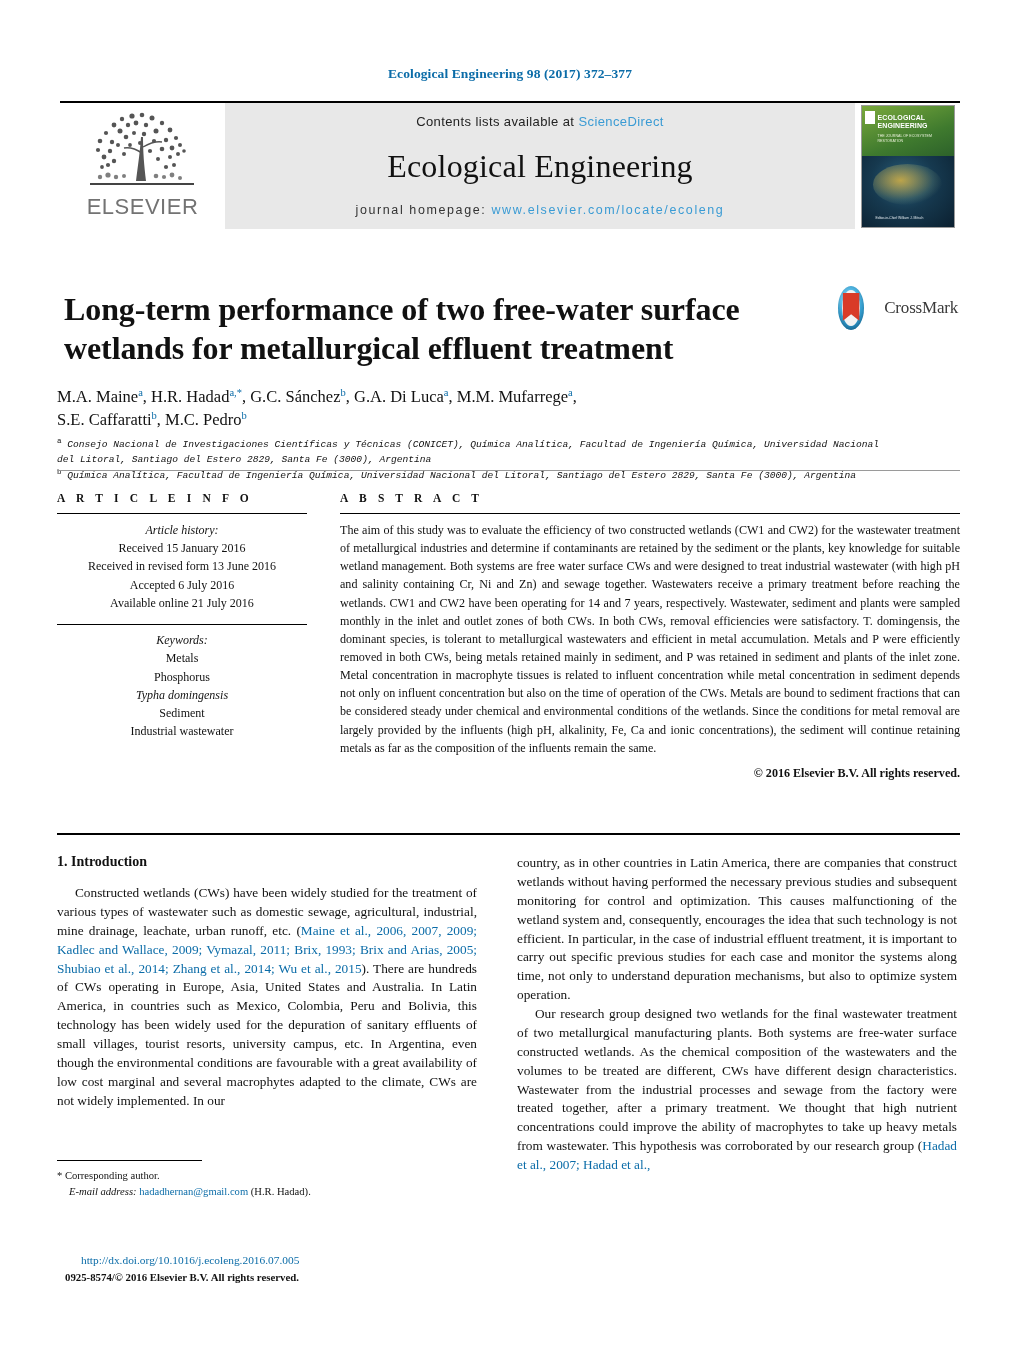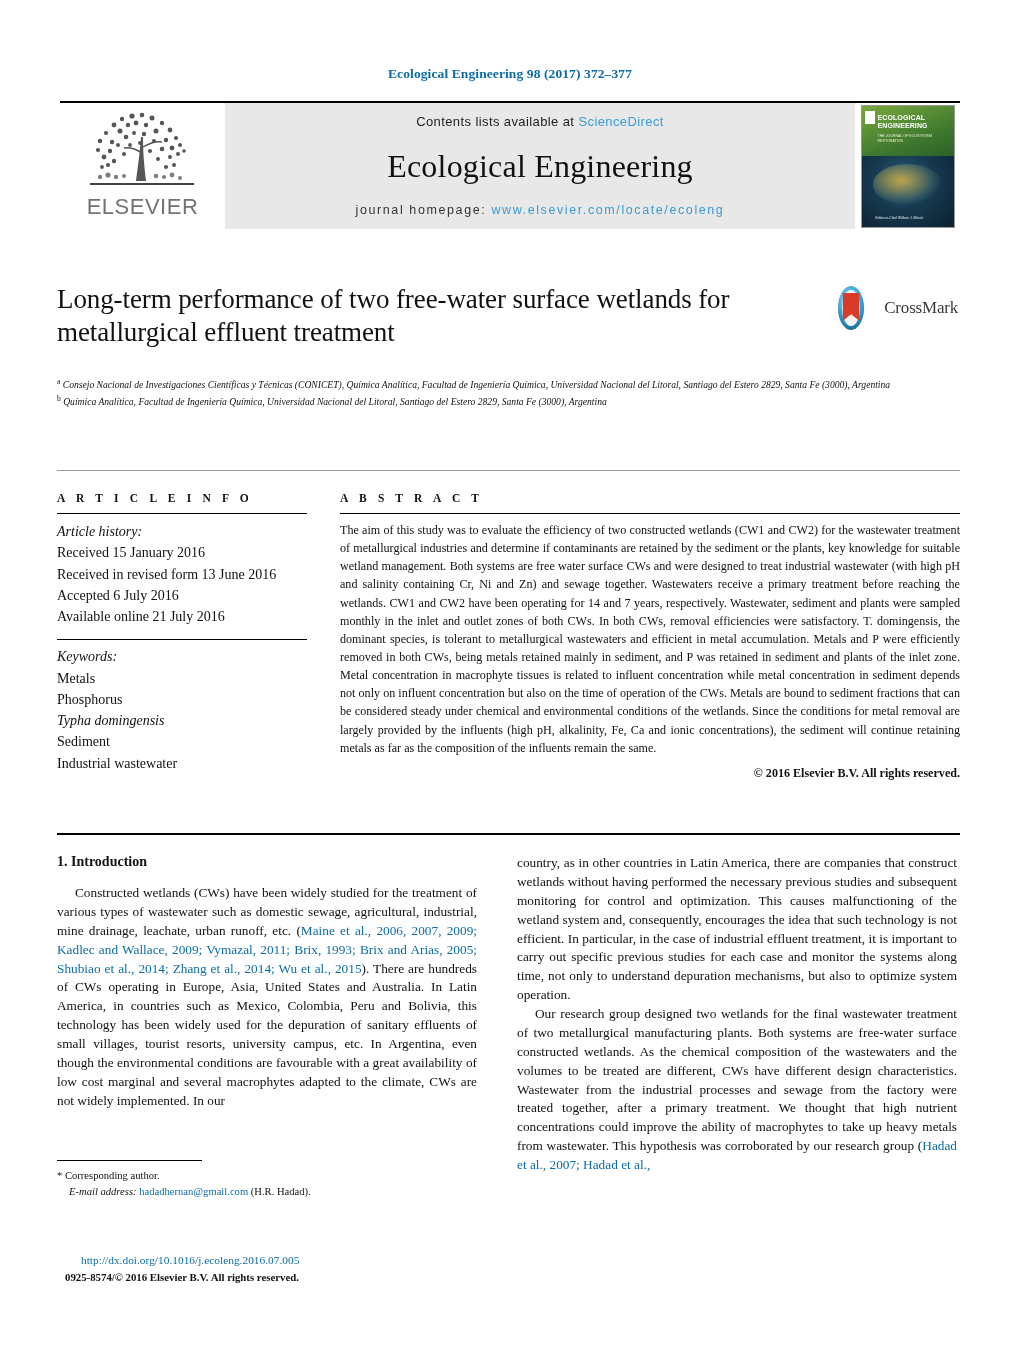--- a/index.html
+++ b/index.html
@@ -181,42 +181,42 @@
 
   
   .title-area {
     position: absolute;
     top: 283px;
     left: 57px;
     width: 760px;
   }
   .paper-title {
     font-family: "Liberation Serif", serif;
-    font-size: 27px;
+    font-size: 32px;
     line-height: 1.22;
     color: #111;
-    margin: 0;
-    font-weight: normal;
+    margin: 7px;
+    font-weight: bold;
     letter-spacing: -0.1px;
   }
   .authors {
     margin-top: 17px;
     font-family: "Liberation Serif", serif;
     font-size: 16.5px;
     line-height: 1.42;
     color: #111;
   }
   .authors sup {
     color: #0b6ca8;
     font-size: 10.5px;
     vertical-align: super;
   }
   .affils {
-    margin-top: 27px;
-    font-family: Liberation Serif, serif;
+    margin-top: 4px;
+    font-family: Liberation Mono, monospace;
     font-style: italic;
     font-size: 9.6px;
     line-height: 1.52;
     color: #111;
     width: 840px;
   }
   .affils sup {
     font-style: normal;
     font-size: 7.5px;
   }
@@ -292,23 +292,24 @@
   .hr-thick {
     border-top: 1.6px solid #000;
     margin-bottom: 7px;
   }
   .hr-thin {
     border-top: 1.3px solid #000;
     margin: 12px 0 6px 0;
   }
   .info-body {
     font-family: "Liberation Serif", serif;
-    font-size: 14px;
+    font-size: 12px;
     line-height: 1.52;
     color: #111;
+    text-align: center;
   }
   .info-body .it {
     font-style: italic;
   }
   .abs-body {
     font-family: "Liberation Serif", serif;
     font-size: 12.1px;
     line-height: 1.5;
     color: #111;
     text-align: justify;
@@ -515,20 +516,24 @@
   <div class="crossmark">
     <div class="cm-circle">
       <div class="cm-inner"></div>
       <div class="cm-book"></div>
     </div>
     <div class="cm-text">CrossMark</div>
   </div>
 
   <div class="title-area">
     <h1 class="paper-title">Long-term performance of two free-water surface wetlands for metallurgical effluent treatment</h1>
+    <div class="authors">
+      <div>M.A. Maine<sup>a</sup>, H.R. Hadad<sup>a,*</sup>, G.C. Sánchez<sup>b</sup>, G.A. Di Luca<sup>a</sup>, M.M. Mufarrege<sup>a</sup>,</div>
+      <div>S.E. Caffaratti<sup>b</sup>, M.C. Pedro<sup>b</sup></div>
+    </div>
     <div class="affils">
       <div><sup>a</sup> <span>Consejo Nacional de Investigaciones Científicas y Técnicas (CONICET), Química Analítica, Facultad de Ingeniería Química, Universidad Nacional del Litoral, Santiago del Estero 2829, Santa Fe (3000), Argentina</span></div>
       <div><sup>b</sup> <span>Química Analítica, Facultad de Ingeniería Química, Universidad Nacional del Litoral, Santiago del Estero 2829, Santa Fe (3000), Argentina</span></div>
     </div>
   </div>
 
   <div class="rule-top"></div>
 
   <div class="info-col">
     <div class="sec-head">A R T I C L E   I N F O</div>

